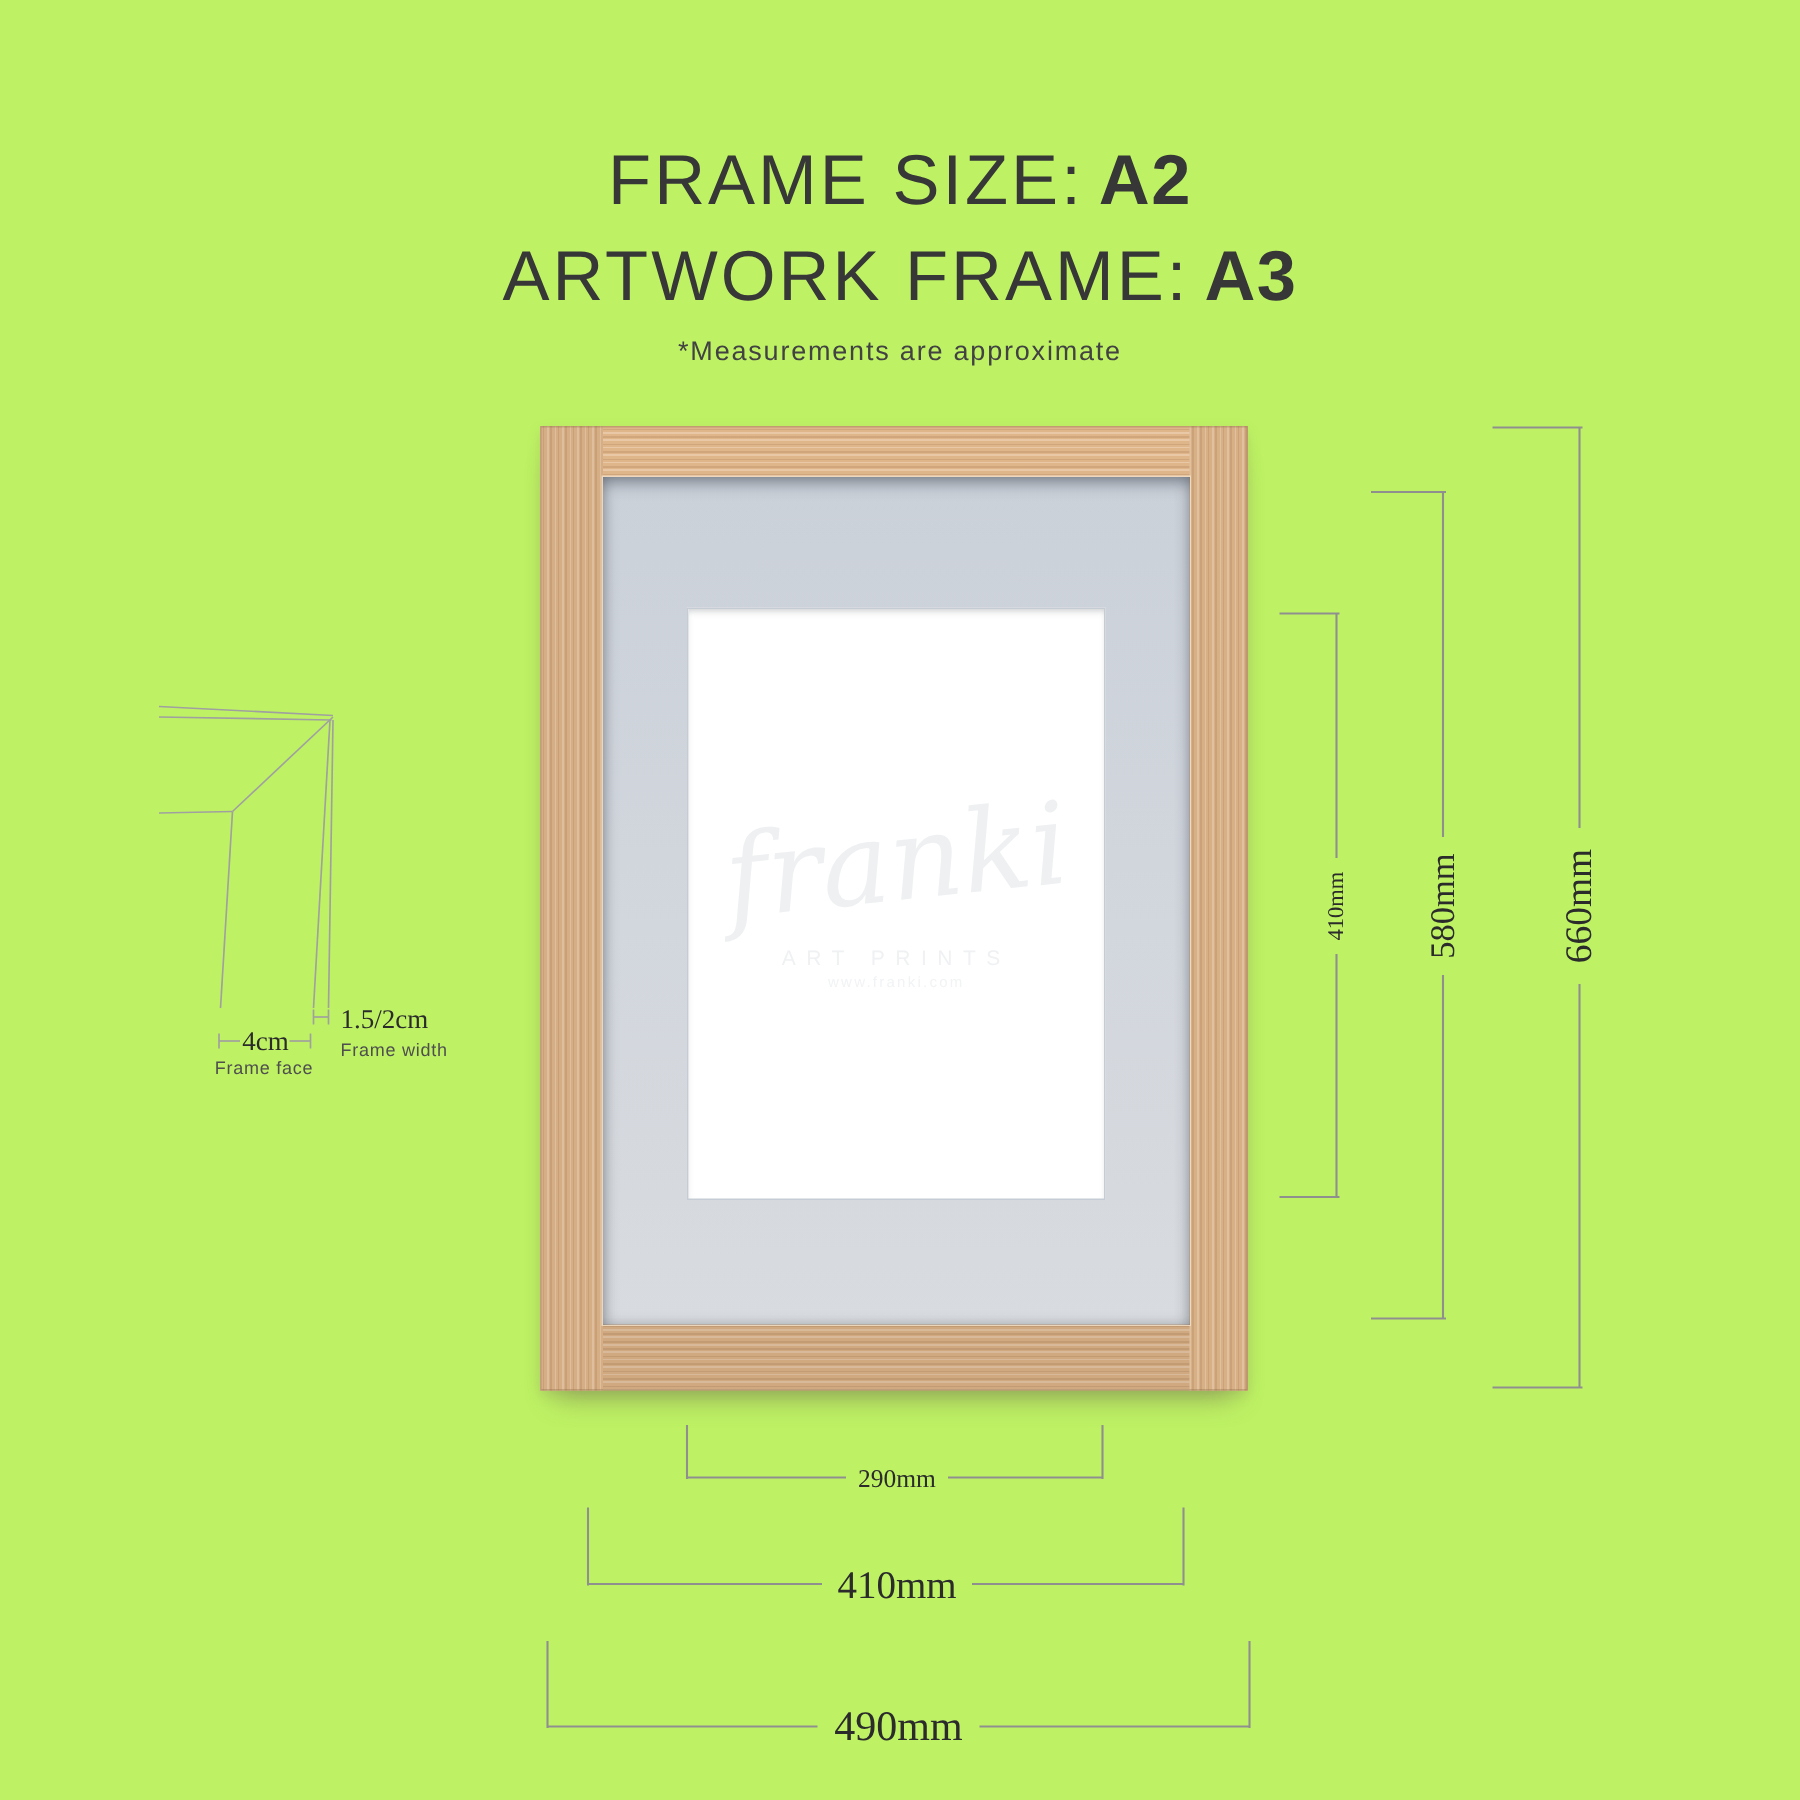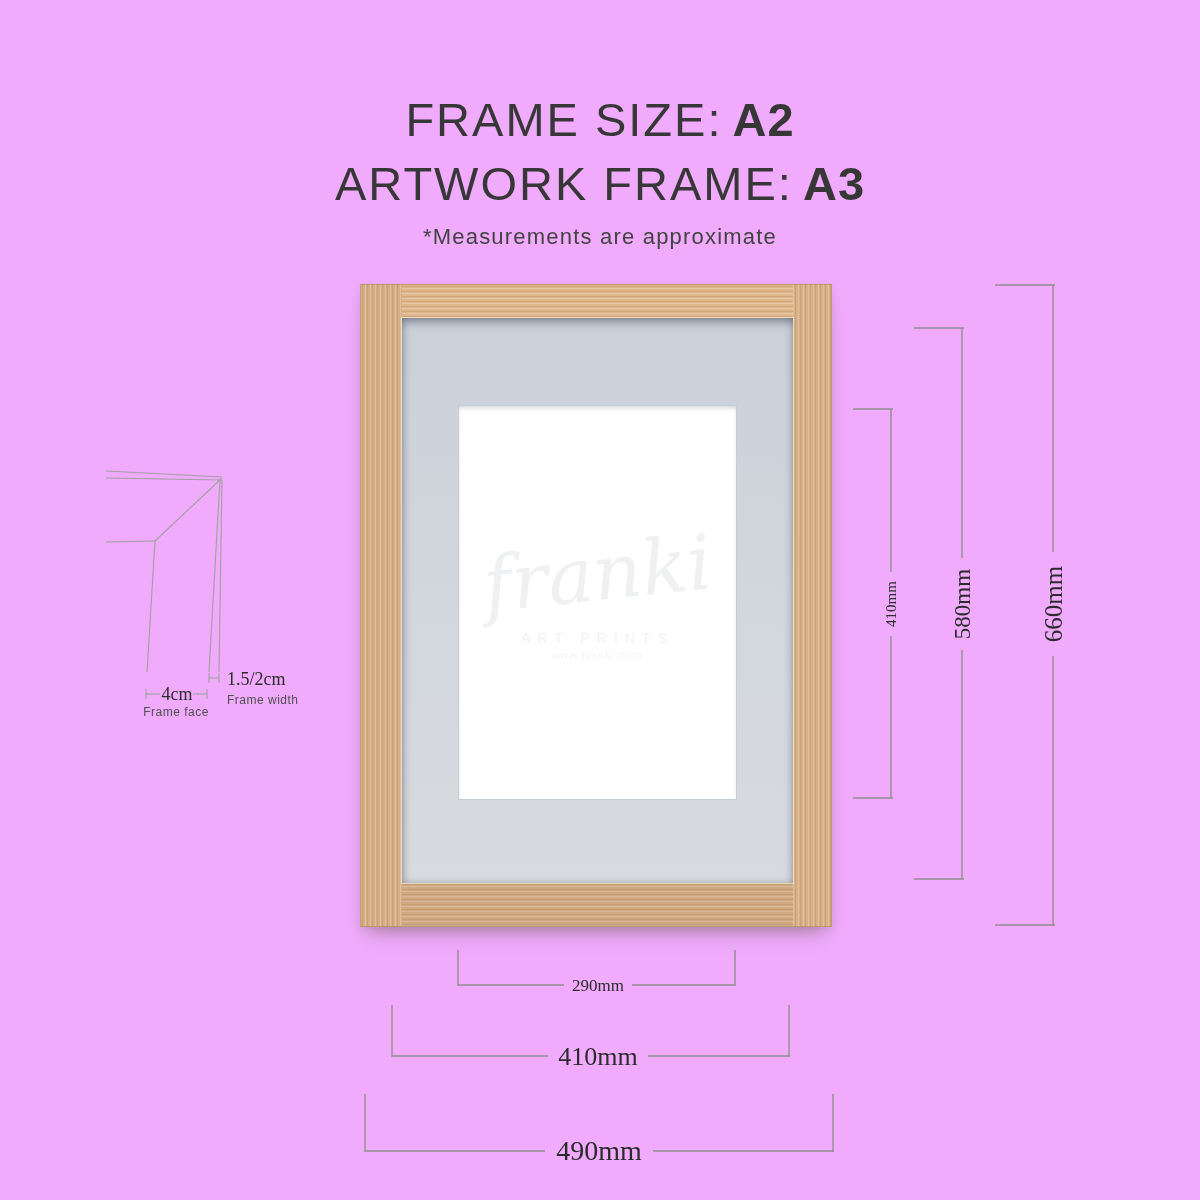--- a/index.html
+++ b/index.html
@@ -2,28 +2,28 @@
 <html style="--wood: #d6ae85; --mat: #d1d6dd; --art: #ffffff;"><head>
 <meta charset="utf-8">
 <style>
   :root{
     --wood:#d6ae85;
     --mat:#d1d6dd;
     --art:#ffffff;
   }
   html,body{margin:0;padding:0;background:#ffffff;}
   #canvas{
-    position:relative;width:1200px;height:1200px;background:#f0abfc;
+    position:relative;width:1200px;height:1200px;background:#bef264;
     font-family:"Liberation Sans",sans-serif;overflow:hidden;
   }
   
   .header{position:absolute;top:88px;left:0;width:100%;text-align:center;color:#373737;}
   .header .line{font-size:47px;line-height:64px;letter-spacing:2px;font-weight:400;}
   .header .val{font-weight:700;margin-left:10px;letter-spacing:1px;}
-  .header .note{margin-top:8px;font-size:22px;letter-spacing:1.2px;color:#424242;}
+  .header .note{margin-top:8px;font-size:18px;letter-spacing:1.2px;color:#424242;}
   
   .frame{
     position:absolute;left:360px;top:284px;width:472px;height:643px;
     background:var(--wood);
     box-shadow:0 14px 18px -9px rgba(100,88,76,.45), 0 3px 8px rgba(120,110,100,.18);
   }
   .rail{position:absolute;}
   .rail-h{
     left:0;right:0;height:40px;
     background-color:var(--wood);

